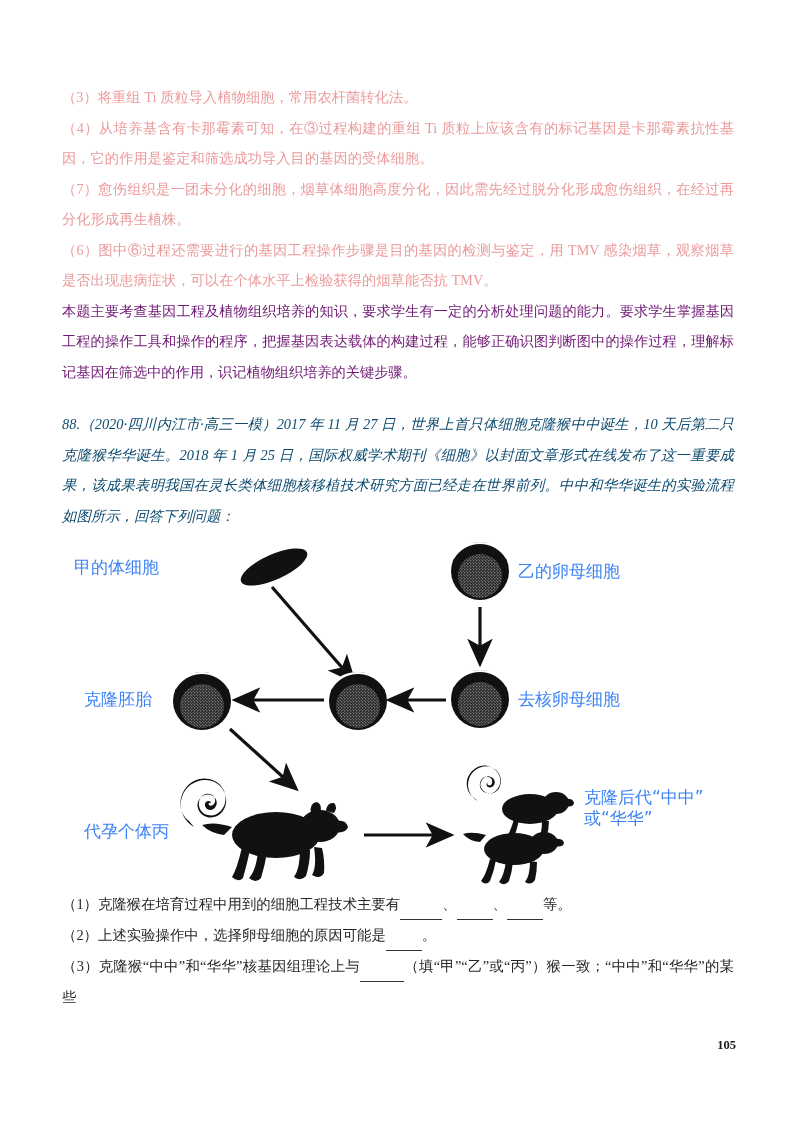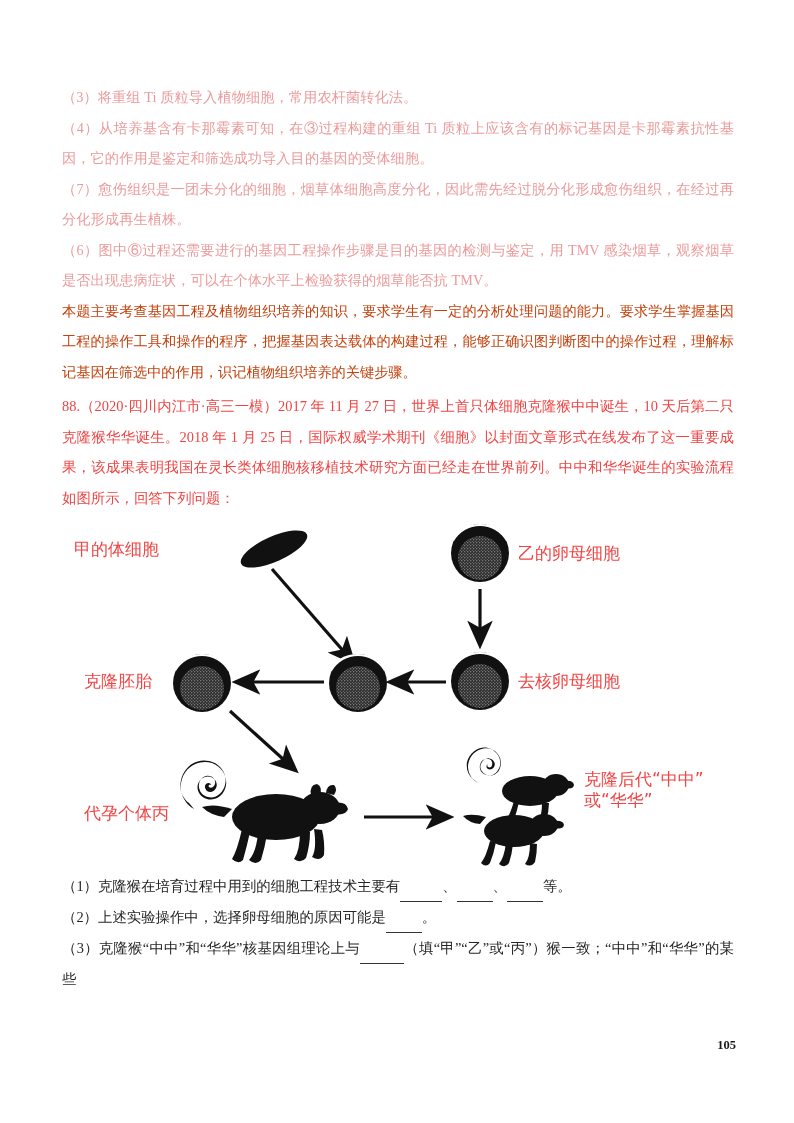--- a/index.html
+++ b/index.html
@@ -37,30 +37,30 @@
     letter-spacing: 0.1px;
   }
   .tip-head {
     color: #c63a2e;
     font-size: 14.2px;
     line-height: 30.5px;
     margin: 0;
     font-weight: 600;
   }
   .red-body {
-    color: #c2410c;
+    color: #701a75;
     font-size: 14.2px;
     line-height: 30.5px;
     margin: 0;
     text-align: justify;
     text-justify: inter-ideograph;
   }
 
   
-  .q-block { color: #ef4444; margin-top: 4px; }
+  .q-block { color: #0c4a6e; margin-top: 22px; font-style: italic; }
   .q-p {
     font-size: 14.4px;
     line-height: 30.5px;
     margin: 0;
     text-align: justify;
     text-justify: inter-ideograph;
   }
   .sub-p {
     font-size: 14.4px;
     line-height: 31px;
@@ -81,21 +81,21 @@
   
   .figure {
     position: relative;
     width: 672px;
     height: 350px;
     margin-top: 8px;
   }
   .figure svg { display: block; }
   .fig-label {
     position: absolute;
-    color: #ef4444;
+    color: #3b82f6;
     font-family: "DejaVu Sans", "Liberation Sans", sans-serif;
     font-size: 17px;
     line-height: 21px;
     white-space: pre-line;
   }
 
   
   .page-num {
     position: absolute;
     right: 58px;

